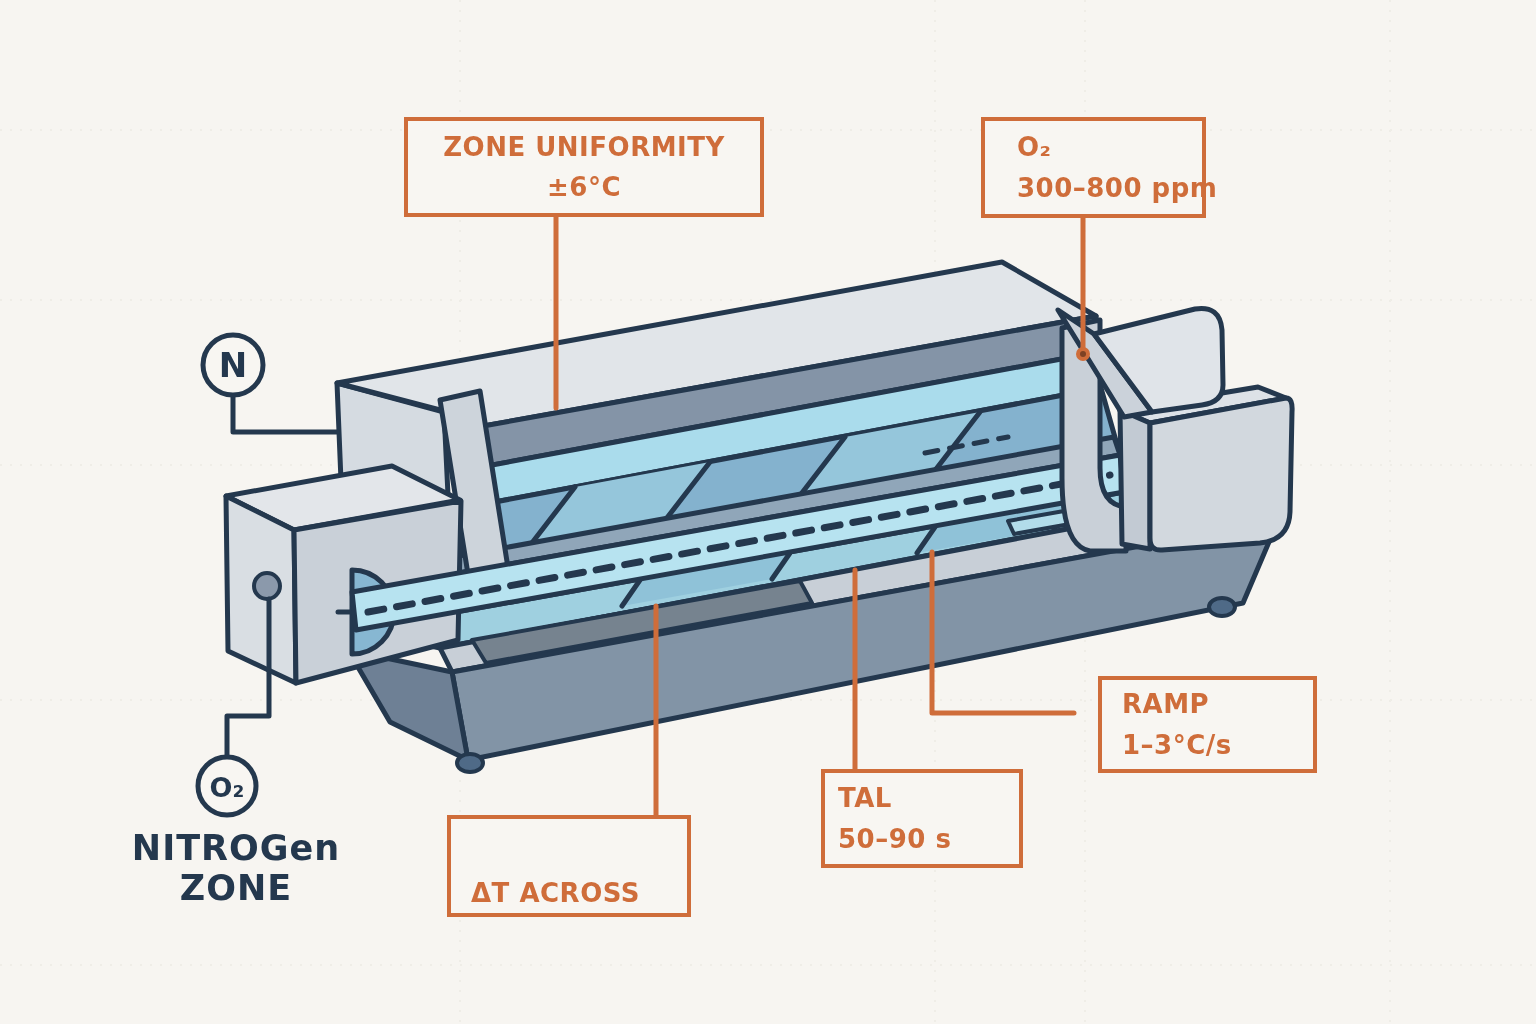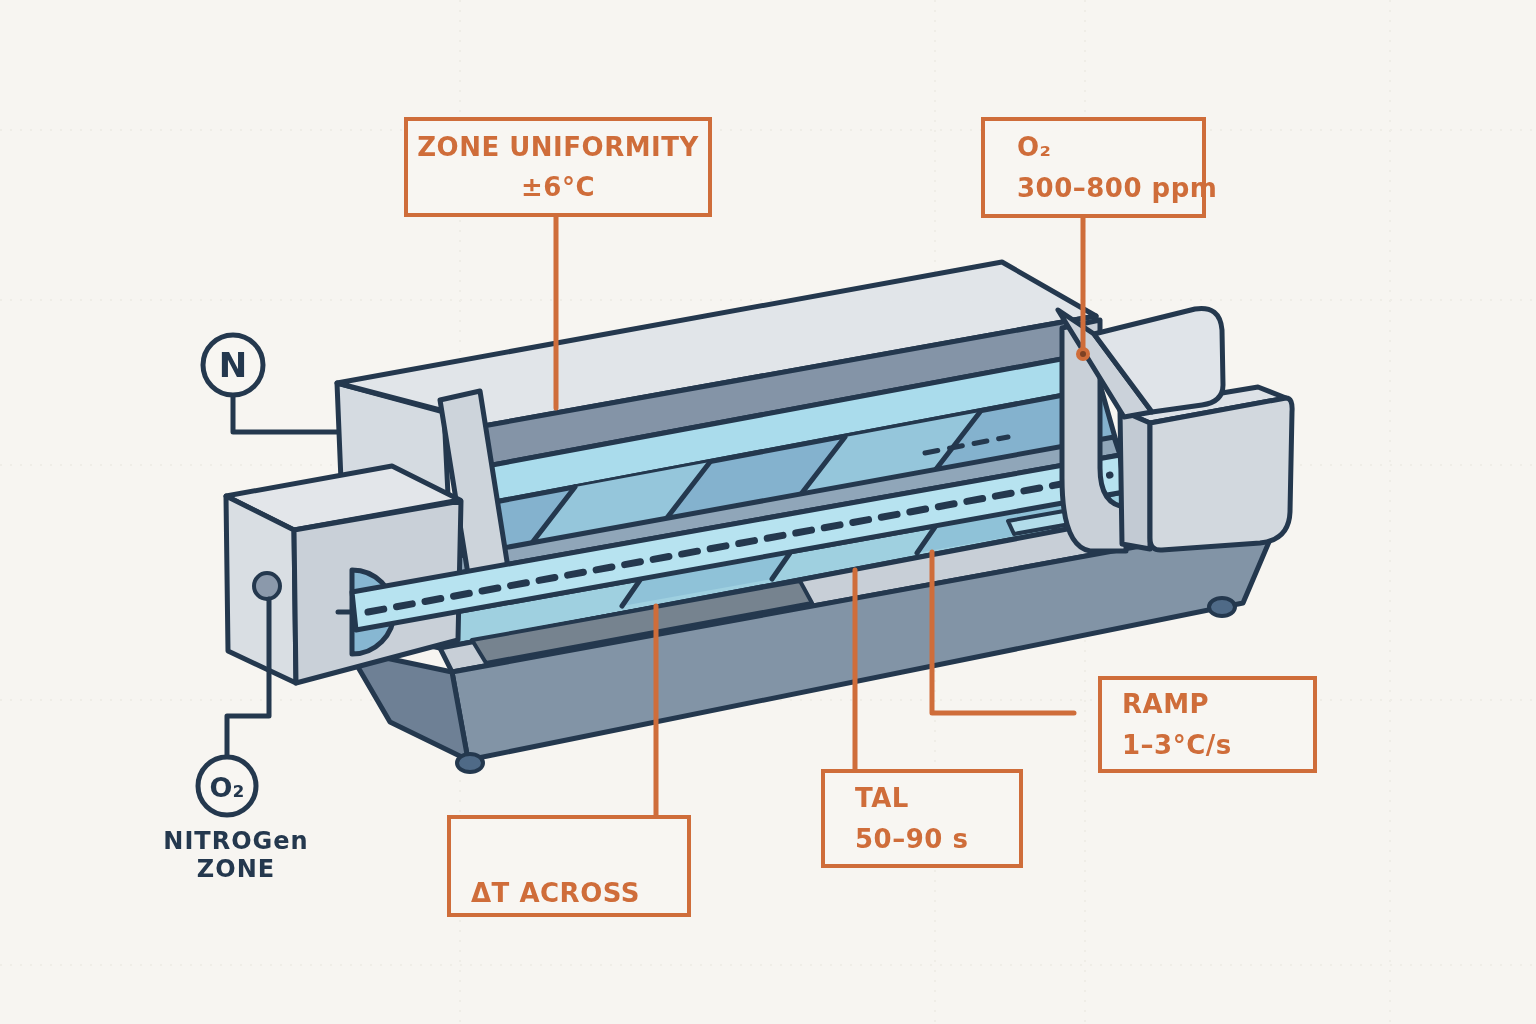--- a/index.html
+++ b/index.html
@@ -15,28 +15,28 @@
   #scene{position:absolute;left:0;top:0;}
   .callout{
     position:absolute;box-sizing:border-box;
     border:4px solid var(--orange);background:#f8f6f2;
     color:var(--orange);font-weight:bold;font-size:26px;line-height:1.55;
     letter-spacing:0.5px;display:flex;flex-direction:column;justify-content:center;
   }
   .callout.center{text-align:center;align-items:center;}
   .callout.left{align-items:flex-start;}
   .co-line{white-space:nowrap;}
-  #callout-zone{left:404px;top:117px;width:308px;height:100px;}
+  #callout-zone{left:404px;top:117px;width:360px;height:100px;}
   #callout-o2{left:981px;top:117px;width:225px;height:101px;padding-left:32px;}
   #callout-ramp{left:1074px;top:676px;width:219px;height:97px;padding-left:20px;margin-left:24px;}
-  #callout-tal{left:821px;top:769px;width:202px;height:99px;padding-left:30px;}
+  #callout-tal{left:821px;top:769px;width:202px;height:99px;padding-left:13px;}
   #callout-dt{left:447px;top:815px;width:244px;height:102px;padding-left:20px;justify-content:flex-end;}
   .inlet-label{
     position:absolute;left:120px;top:828px;width:232px;text-align:center;
-    color:var(--navy);font-weight:bold;font-size:24px;line-height:1.15;letter-spacing:1px;
+    color:var(--navy);font-weight:bold;font-size:35px;line-height:1.15;letter-spacing:1px;
   }
 </style>
 </head>
 <body>
 
 <div id="stage">
 
   <svg id="scene" width="1536" height="1024" viewBox="0 0 1536 1024">
 
     <g stroke="#edeae4" stroke-width="2" opacity="0.7">

